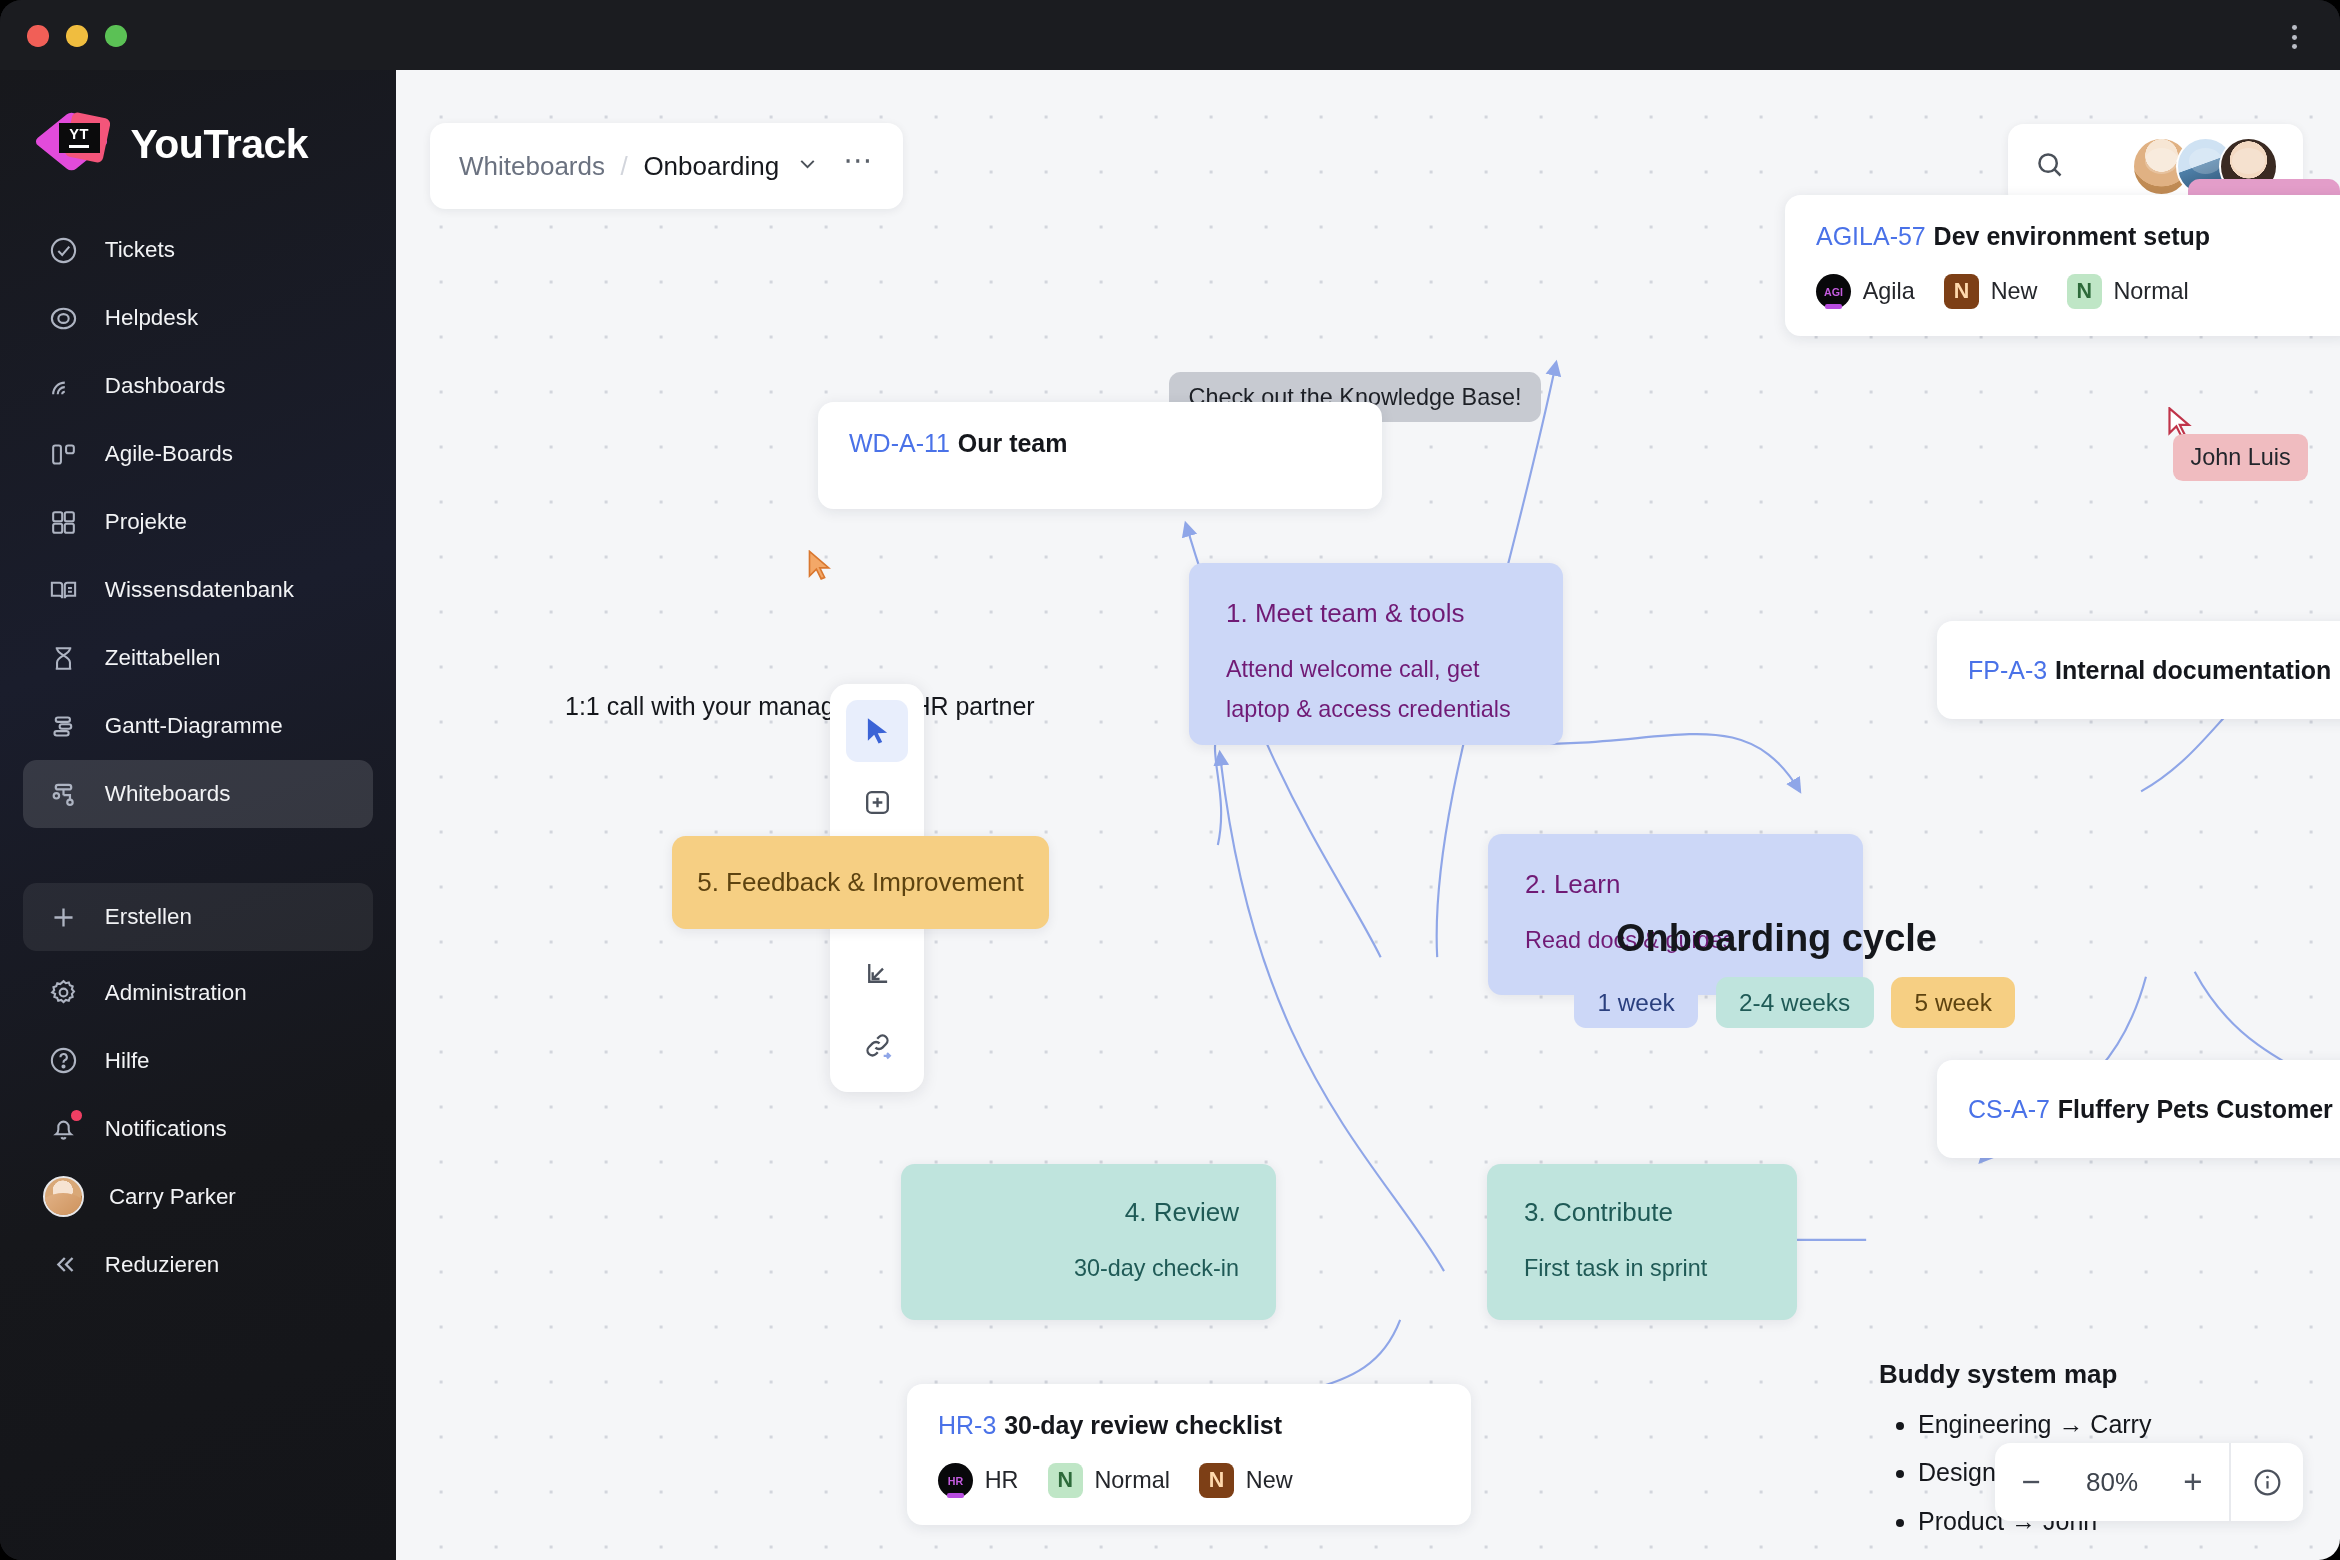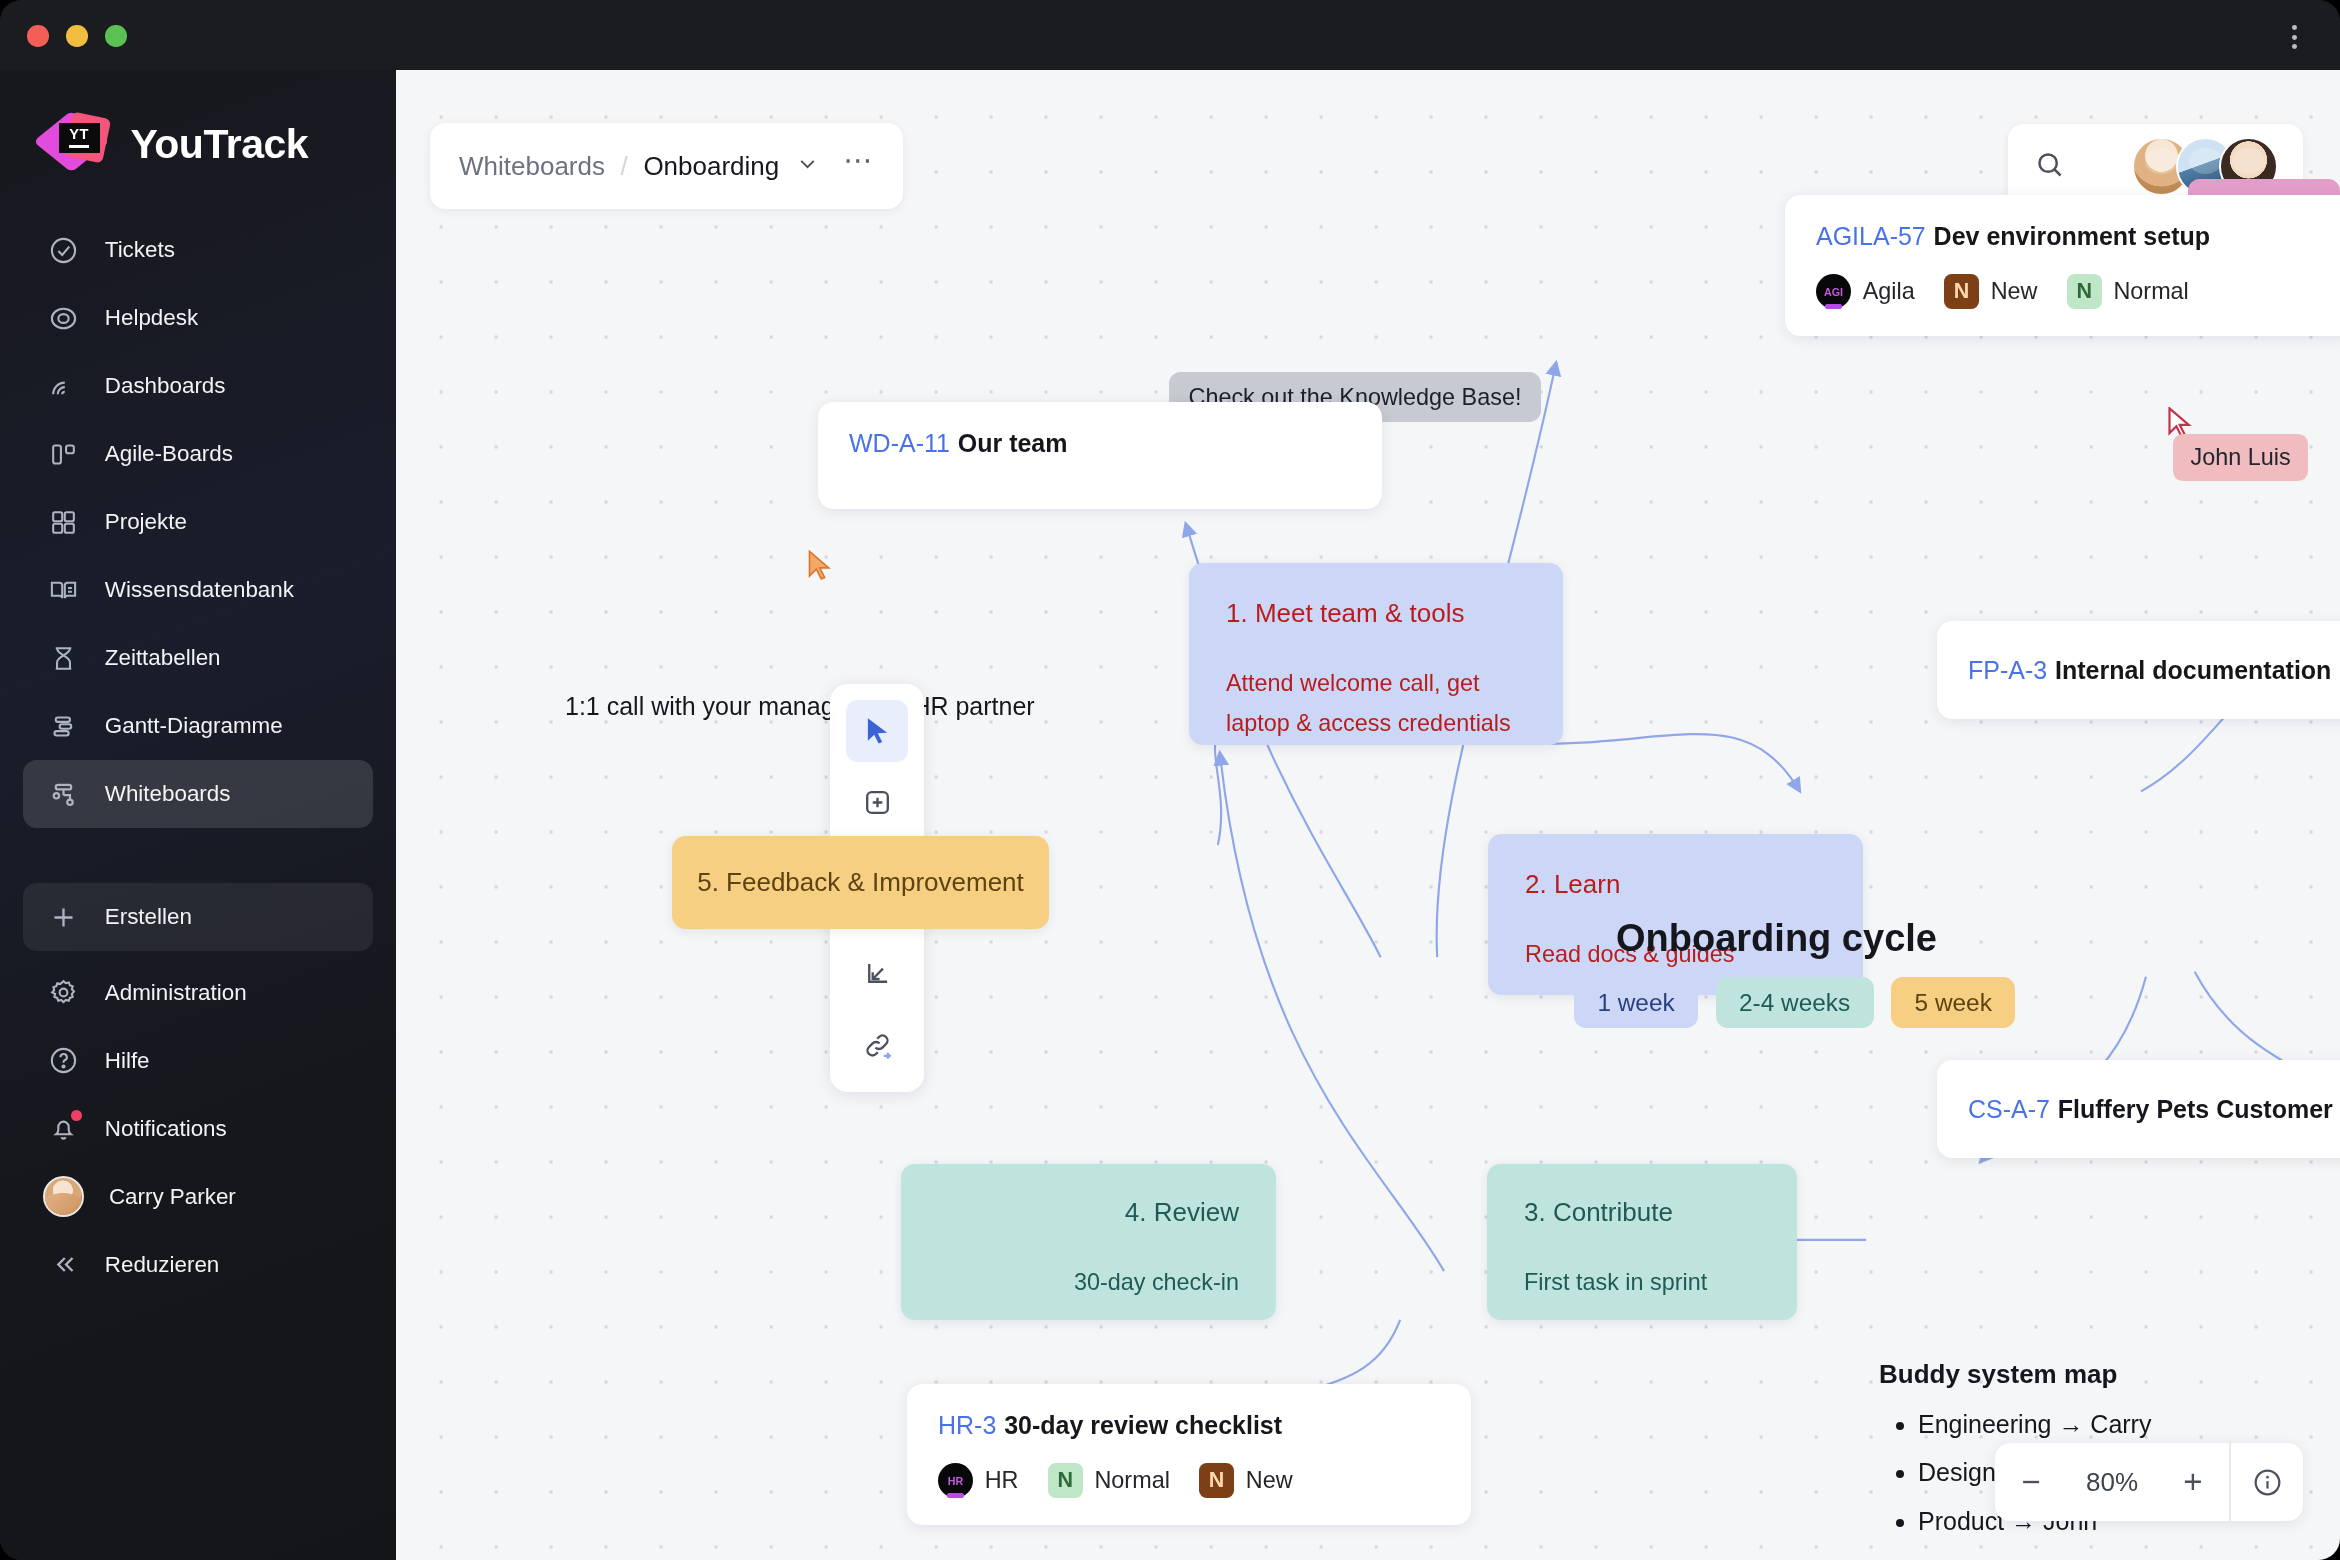--- a/index.html
+++ b/index.html
@@ -154,22 +154,22 @@
     background:#c7cad1; color:#1d2026; font-size:23.4px;
     padding:11.7px 19.5px; border-radius:11.7px; white-space:nowrap;
   }
 
   
   .cursorlbl { position:absolute; font-size:23.4px; padding:9.8px 17.6px; border-radius:9.8px; white-space:nowrap; color:#22252b; }
 
   
   .node { position:absolute; border-radius:13.7px; box-shadow: 0 2.9px 11.7px rgba(25,30,50,.08); }
   .node .h { font-size:26px; }
-  .node .s { font-size:23.4px; margin-top:38px; line-height:1.45; }
-  .node.blue  { background:#ccd7f7; color:#b91c1c; }
+  .node .s { font-size:23.4px; margin-top:24px; line-height:1.45; }
+  .node.blue  { background:#ccd7f7; color:#701a75; }
   .node.mint  { background:#bfe4dd; color:#1f5a56; }
   .node.amber { background:#f6cf83; color:#5d4310; display:flex; align-items:center; justify-content:center; }
   .node.amber .h { font-size:26px; }
 
   
   .ctext { position:absolute; font-size:25px; color:#15171c; white-space:nowrap; }
 
   #cycletitle { position:absolute; left:1220px; top:847px; font-size:38px; font-weight:700; color:#15171c; }
   #chips { position:absolute; left:1178px; top:907px; display:flex; gap:17.6px; }
   #chips .chip { font-size:24.4px; padding:11.7px 23.4px; border-radius:11.7px; }

